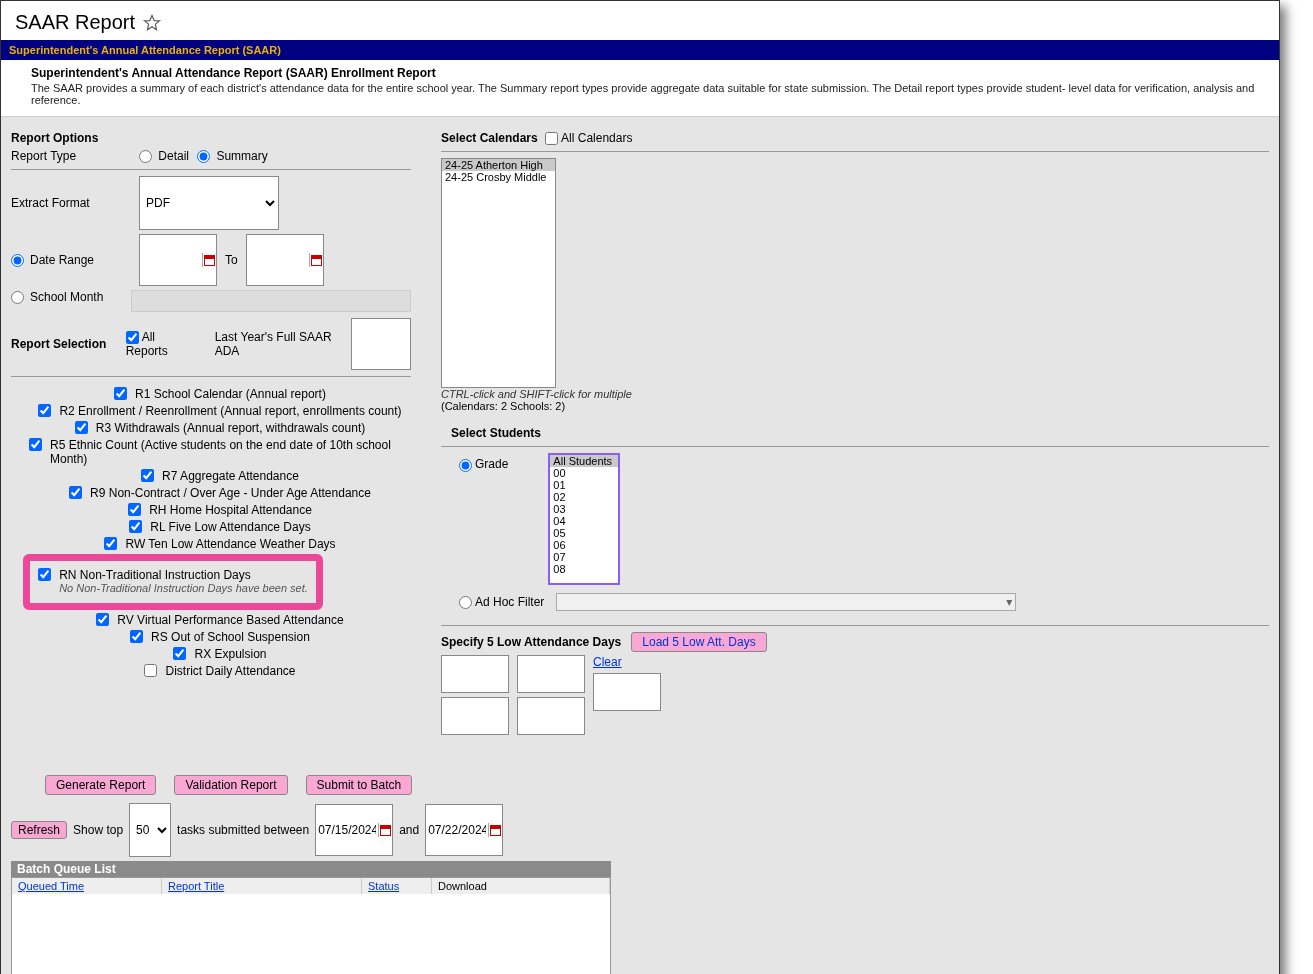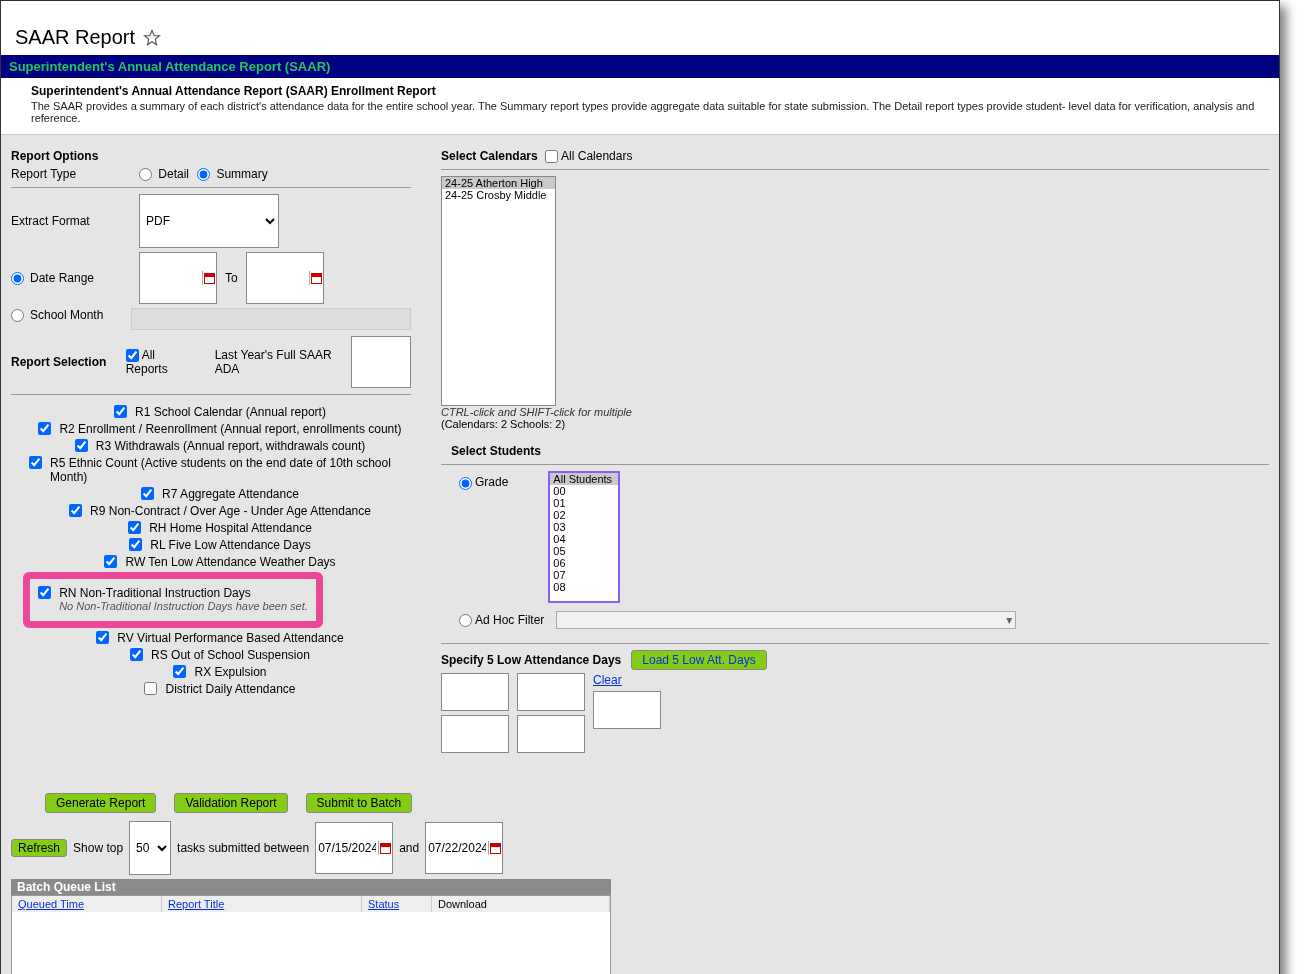--- a/index.html
+++ b/index.html
@@ -19,31 +19,30 @@
     background: #fff;
   }
   .title-bar {
     padding: 10px 14px 6px;
     font-size: 20px;
     font-weight: 400;
     display: flex;
     align-items: center;
     gap: 8px;
     background:#fff;
-    margin-top:15px;
   }
   .star-icon {
     width: 18px; height: 18px; stroke:#555; fill:none; stroke-width:1.5;
   }
   .blue-banner {
     background: #000080;
-    color: #22c55e;
+    color: #eab308;
     font-weight: bold;
     padding: 4px 8px;
-    font-size: 13px;
+    font-size: 11px;
   }
   .desc-section {
     background:#fff;
     padding: 6px 10px 10px 30px;
     border-bottom: 1px solid #ccc;
   }
   .desc-section .desc-title { font-weight: bold; font-size:12px; margin-bottom:2px;}
   .desc-section .desc-body { font-size:11px; color:#222; }
   .main-body {
     background:#e5e5e5;
@@ -87,21 +86,21 @@
   .hint { font-style:italic; font-size:11px; color:#333;}
   .counts { font-size:11px;}
   .grade-list {
     width:72px; height:132px; border:2px solid #8b5cf6; background:#fff; font-size:11px;
     overflow-y:scroll;
   }
   .grade-list div{ padding:0 3px;}
   .grade-list .sel{ background:#c9c9c9;}
   .adhoc-select { width:460px; height:18px; border:1px solid #aaa; background:#f0f0f0;}
   .btn {
-    background:#84cc16; border:1px solid #888; border-radius:3px; padding:2px 10px; font-size:12px; cursor:pointer;
+    background:#f9a8d4; border:1px solid #888; border-radius:3px; padding:2px 10px; font-size:12px; cursor:pointer;
   }
   .btn-blue { color:#0033dd;}
   .bottom-section { background:#e5e5e5; padding:0 10px 14px 10px;}
   .action-btns { display:flex; gap:18px; padding:6px 0 8px 34px;}
   .batch-bar { display:flex; align-items:center; gap:6px; font-size:12px; flex-wrap:wrap;}
   .batch-queue {
     margin-top:4px;
   }
   .bq-header { background:#8a8a8a; color:#fff; font-weight:bold; font-size:12px; padding:1px 6px;}
   .bq-table { width:600px; border:1px solid #999; background:#fff;}

